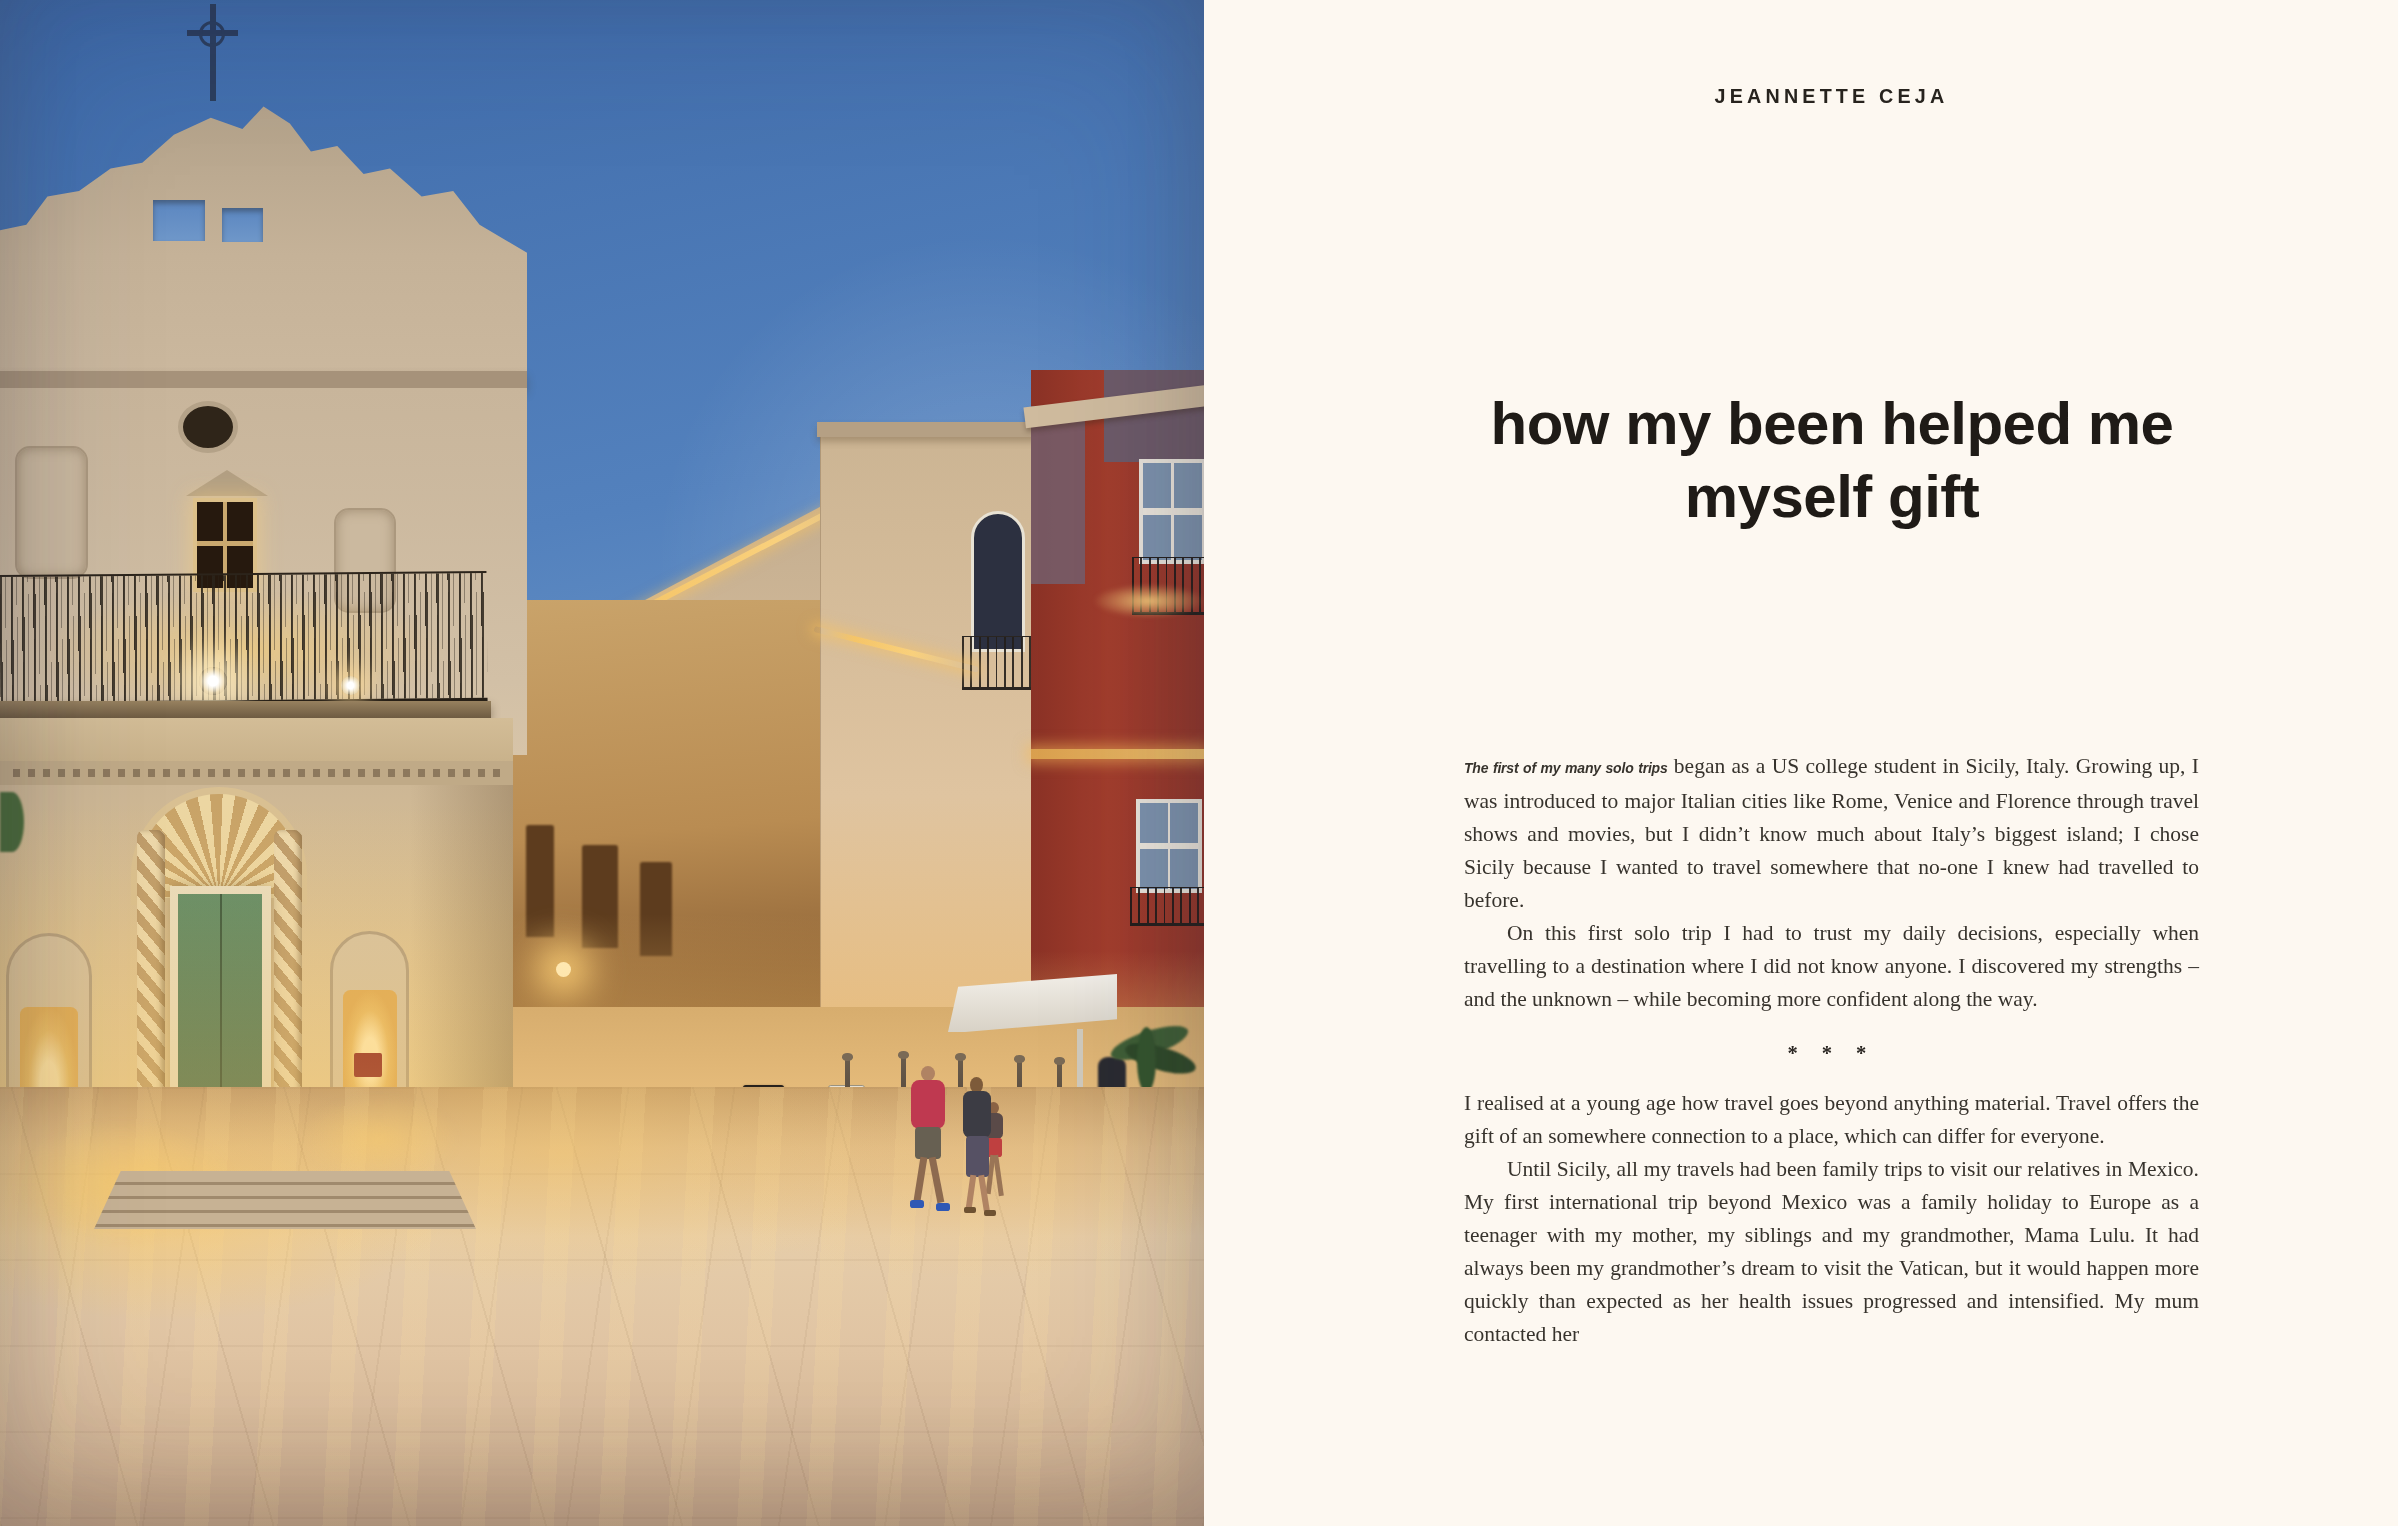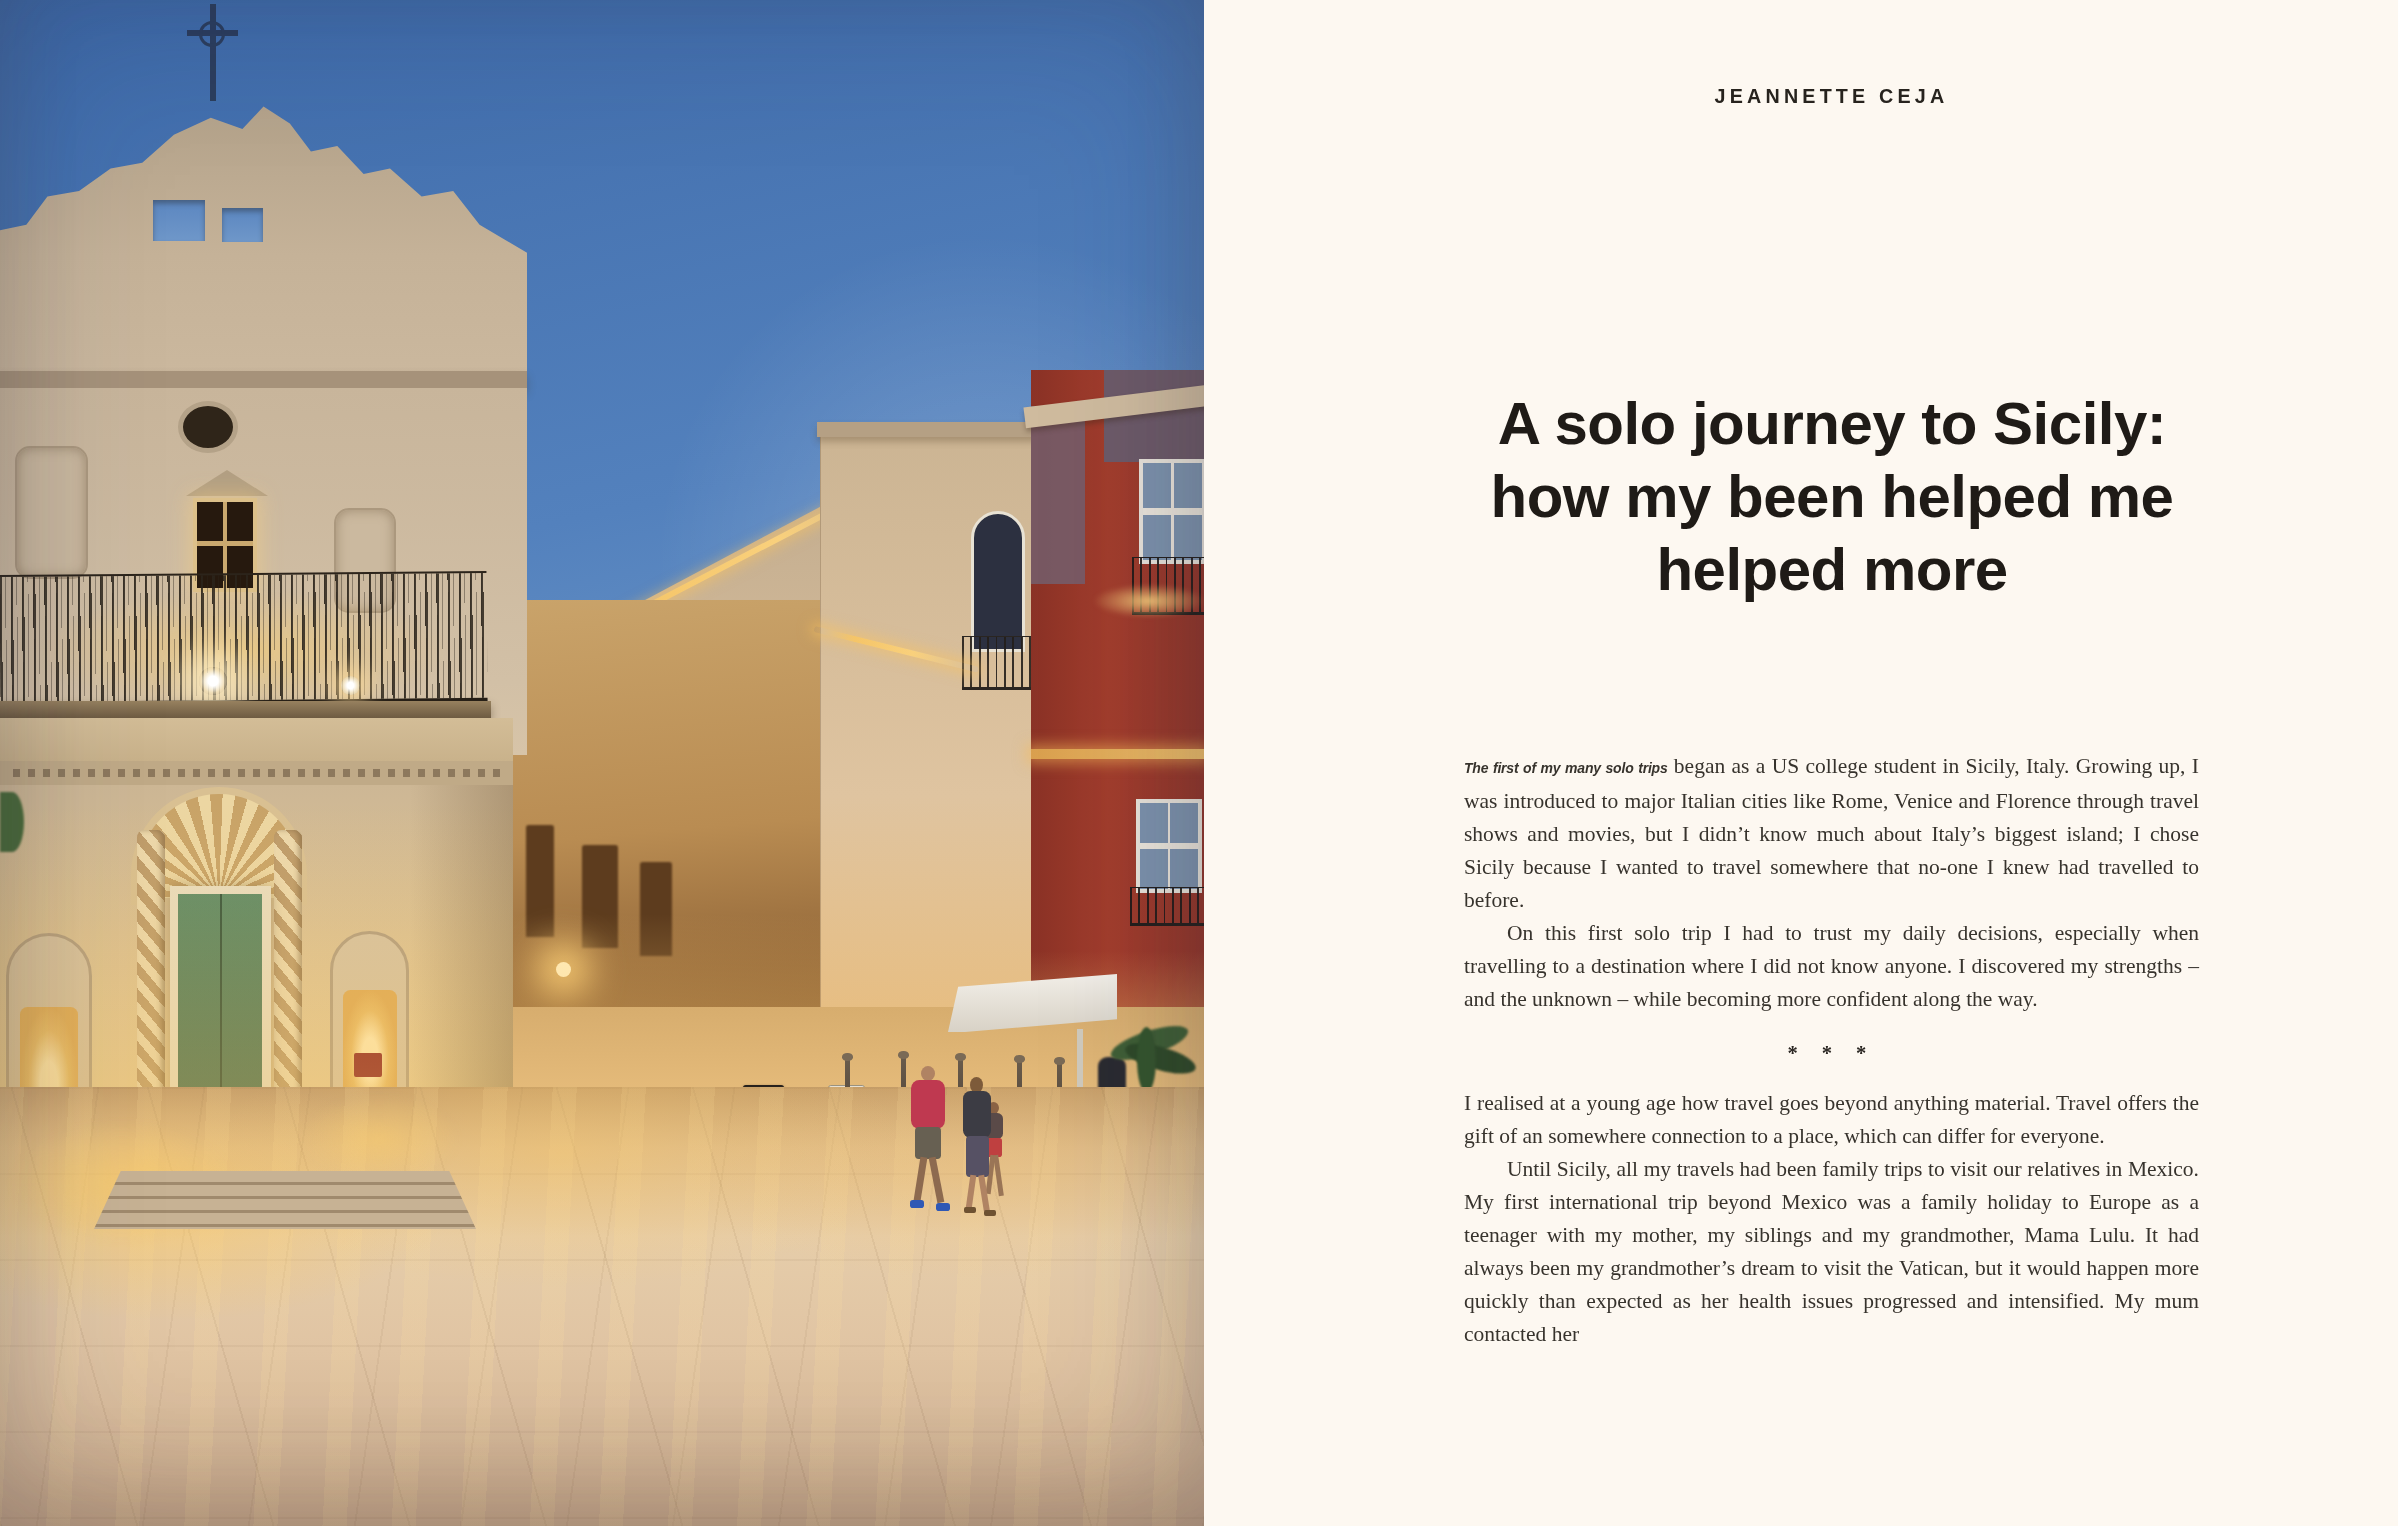--- a/index.html
+++ b/index.html
@@ -322,23 +322,22 @@
     </div>
 
     <div class="ph vignette"></div>
   </figure>
 
   <section class="page">
     <div class="content">
       <header class="author">JEANNETTE CEJA</header>
 
       <h1 class="title">
-        <div>A solo journey to Sicily:</div>
         <div>how my been helped me</div>
-        <div>helped more</div>
+        <div>myself gift</div>
       </h1>
 
       <div class="body-copy">
         <p><span class="lead-in">The first of my many solo trips</span><span> began as a US college student in Sicily, Italy. Growing up, I was introduced to major Italian cities like Rome, Venice and Florence through travel shows and movies, but I didn’t know much about Italy’s biggest island; I chose Sicily because I wanted to travel somewhere that no-one I knew had travelled to before.</span></p>
         <p class="indent">On this first solo trip I had to trust my daily decisions, especially when travelling to a destination where I did not know anyone. I discovered my strengths – and the unknown – while becoming more confident along the way.</p>
         <div class="divider">* * *</div>
         <p>I realised at a young age how travel goes beyond anything material. Travel offers the gift of an somewhere connection to a place, which can differ for everyone.</p>
         <p class="indent">Until Sicily, all my travels had been family trips to visit our relatives in Mexico. My first international trip beyond Mexico was a family holiday to Europe as a teenager with my mother, my siblings and my grandmother, Mama Lulu. It had always been my grandmother’s dream to visit the Vatican, but it would happen more quickly than expected as her health issues progressed and intensified. My mum contacted her</p>
       </div>
 

